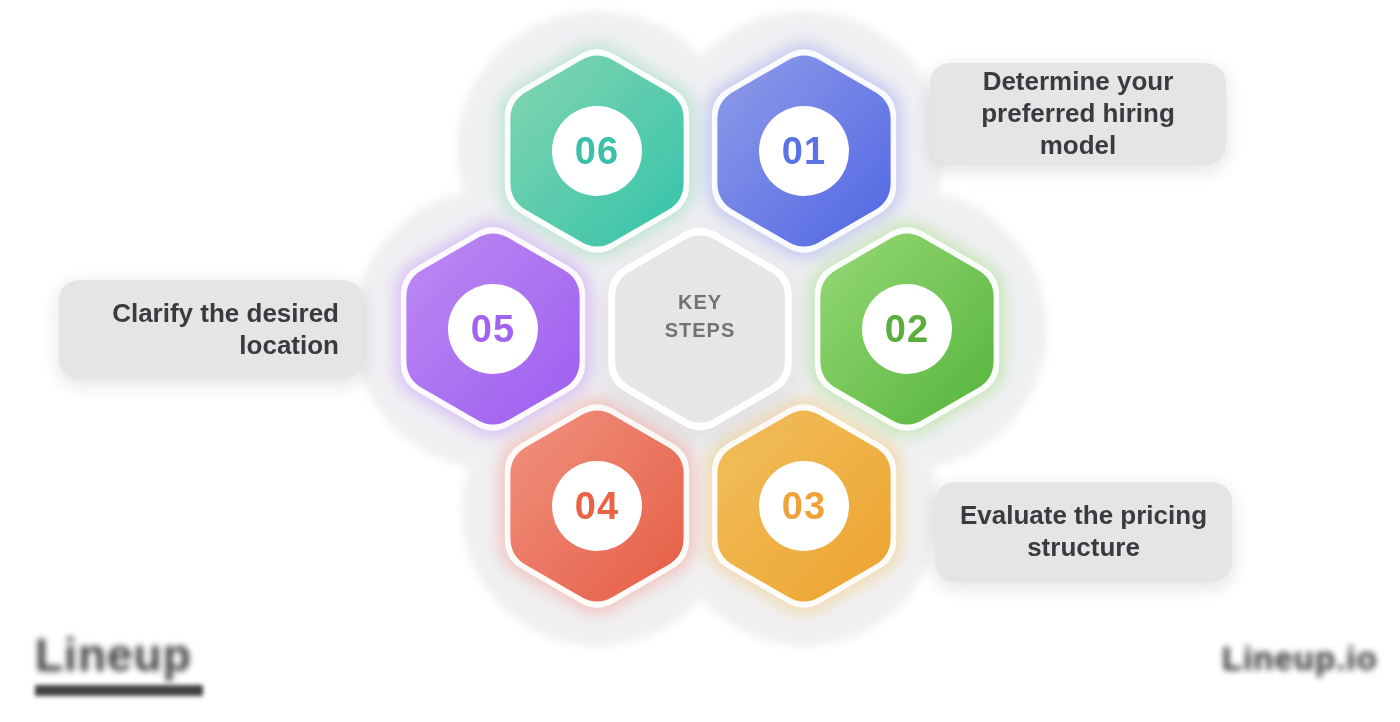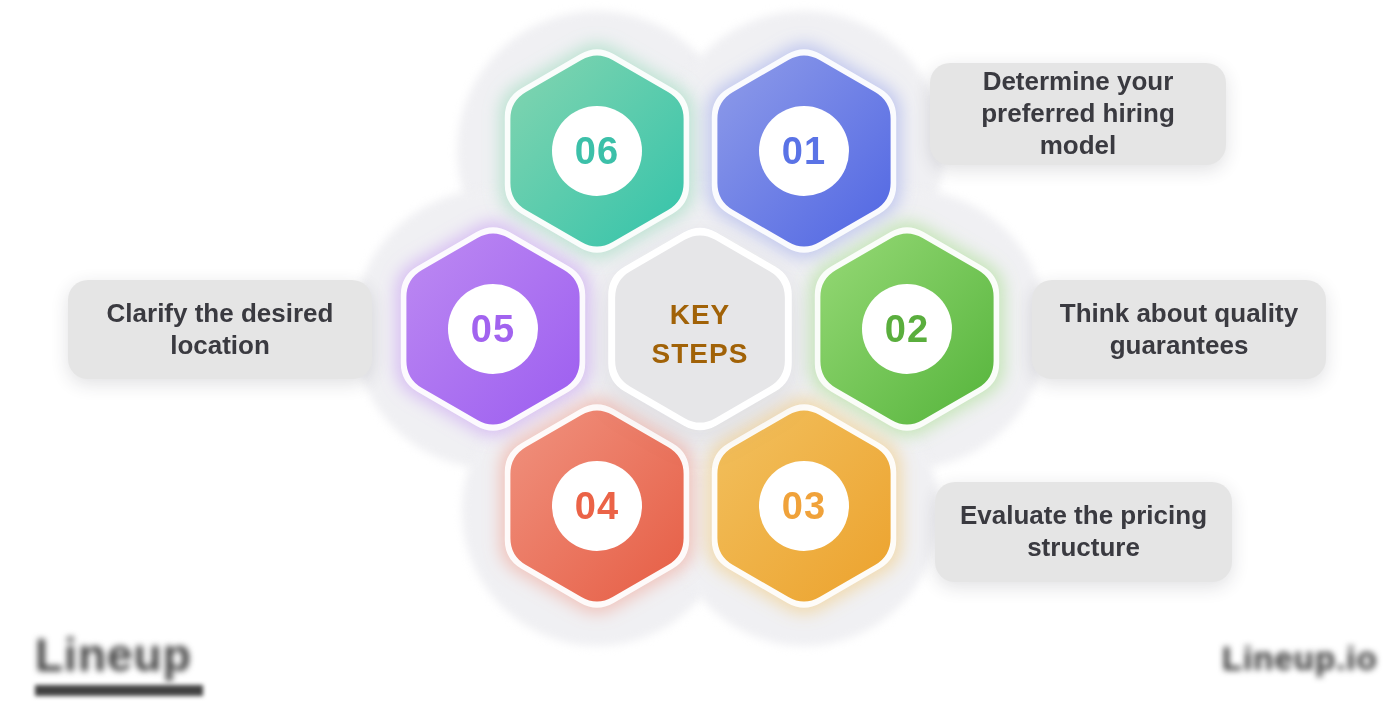--- a/index.html
+++ b/index.html
@@ -11,21 +11,21 @@
   .blob{position:absolute;background:#f0f0f3;border-radius:50%;filter:blur(4px);}
   
   .hex{position:absolute;}
   .hex-num{
     font-family:"Liberation Sans",sans-serif;font-size:38px;font-weight:bold;
     text-anchor:middle;letter-spacing:1px;
   }
   .center-hex{filter:drop-shadow(0 10px 16px rgba(60,60,80,0.10));}
   .center-title{
     position:absolute;left:600px;top:288px;width:200px;text-align:center;
-    font-size:28px;font-weight:bold;color:#a16207;letter-spacing:1px;line-height:1.4;margin-top:7px;
+    font-size:20px;font-weight:bold;color:#737373;letter-spacing:1px;line-height:1.4;
   }
   .center-title span{display:block;}
   
   .card{
     position:absolute;background:#e5e5e5;border-radius:20px;
     box-shadow:0 5px 18px rgba(40,40,60,0.14);
     display:flex;align-items:center;justify-content:center;text-align:center;
     padding:12px 24px;box-sizing:border-box;
     font-size:26px;font-weight:600;color:#3a3a40;line-height:1.22;
   }
@@ -160,25 +160,22 @@
     <path d="M -15.6 -91 Q 0 -100 15.6 -91 L 71 -59 Q 86.6 -50 86.6 -32 L 86.6 32 Q 86.6 50 71 59 L 15.6 91 Q 0 100 -15.6 91 L -71 59 Q -86.6 50 -86.6 32 L -86.6 -32 Q -86.6 -50 -71 -59 Z" transform="scale(0.98)" fill="#e6e6e8"></path>
   </svg>
   <div class="center-title">
     <span>KEY</span>
     <span>STEPS</span>
   </div>
 
   <div class="card" style="left:930px;top:63px;width:296px;height:102px;">
     <span>Determine your preferred hiring model</span>
   </div>
-  <div class="card" style="left:68px;top:280px;width:304px;height:99px;">
+  <div class="card" style="left:59px;top:280px;width:304px;height:99px;text-align:right;">
     <span>Clarify the desired location</span>
-  </div>
-  <div class="card" style="left:1032px;top:280px;width:294px;height:99px;">
-    <span>Think about quality guarantees</span>
   </div>
   <div class="card" style="left:935px;top:482px;width:297px;height:100px;">
     <span>Evaluate the pricing structure</span>
   </div>
 
   <div class="logo-left">
     <div class="logo-text">Lineup</div>
     <div class="logo-bar"></div>
   </div>
   <div class="logo-right">Lineup.io</div>

